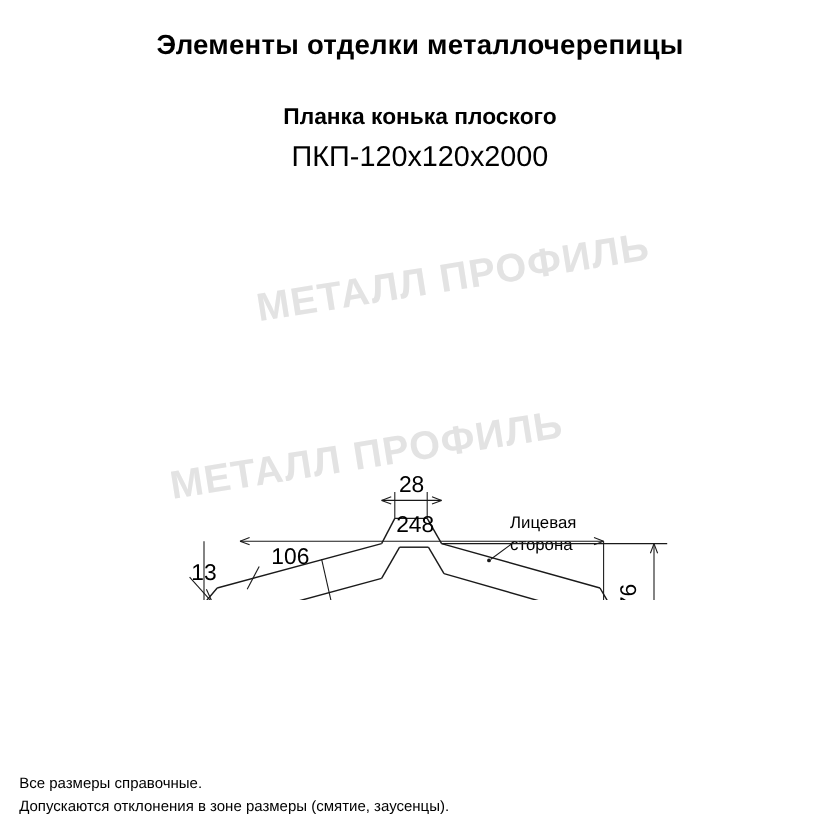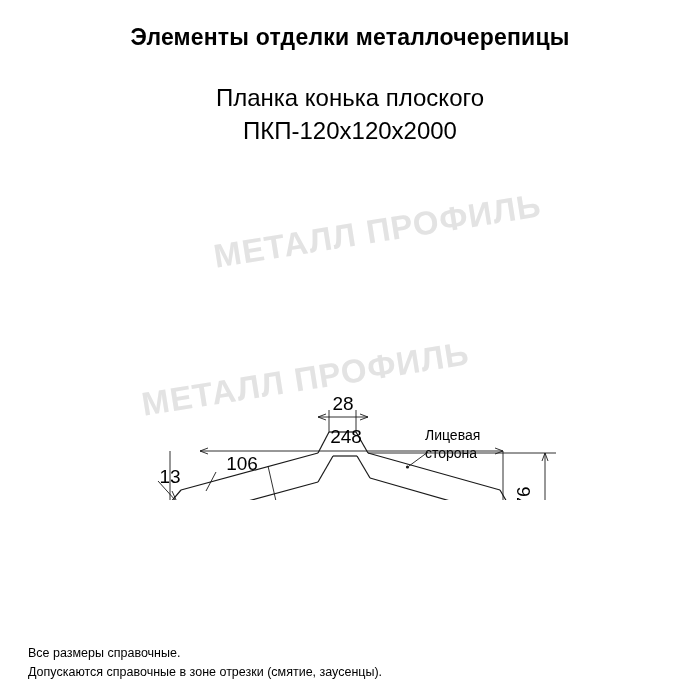--- a/index.html
+++ b/index.html
@@ -28,25 +28,25 @@
     text-align: center;
   }
   .main-title {
     font-size: 23px;
     font-weight: bold;
     letter-spacing: 0.2px;
     margin: 0;
     line-height: 30px;
   }
   .sub-title {
-    font-size: 24px;
+    font-size: 19px;
     margin: 0;
     margin-top: 33px;
     line-height: 26px;
-    font-weight: normal;
+    font-weight: bold;
   }
   .product-code {
     font-size: 24px;
     margin: 0;
     margin-top: 7px;
     line-height: 26px;
     font-weight: normal;
   }
   .drawing-area {
     position: absolute;
@@ -69,21 +69,21 @@
     font-weight: bold;
     font-size: 33px;
     white-space: nowrap;
     letter-spacing: 1px;
     font-family: "Liberation Sans", sans-serif;
   }
   .wm1 { left: 212px; top: 42px; transform: rotate(-9deg); }
   .wm2 { left: 140px; top: 190px; transform: rotate(-9deg); }
   .footer {
     position: absolute;
-    left: 28px;
+    left: 16px;
     bottom: 18px;
     width: 668px;
     font-size: 12.5px;
     line-height: 19px;
     margin-top: 24px;
   }
   .footer div { white-space: nowrap; }
   svg { display: block; }
   .dim-text {
     font-family: "Liberation Sans", sans-serif;
@@ -185,16 +185,16 @@
         <path d="M 200 281 L 208 278 M 200 281 L 208 284"></path>
         <path d="M 503 281 L 495 278 M 503 281 L 495 284"></path>
       </g>
       <text class="dim-text" x="346" y="273" text-anchor="middle">248</text>
 
     </svg>
   </div>
 
   <div class="footer">
     <div>Все размеры справочные.</div>
-    <div>Допускаются справочные в зоне отрезки (смятие, заусенцы).</div>
+    <div>Допускаются отклонения в зоне размеры (смятие, заусенцы).</div>
   </div>
 
 </div>
 
 </body></html>

